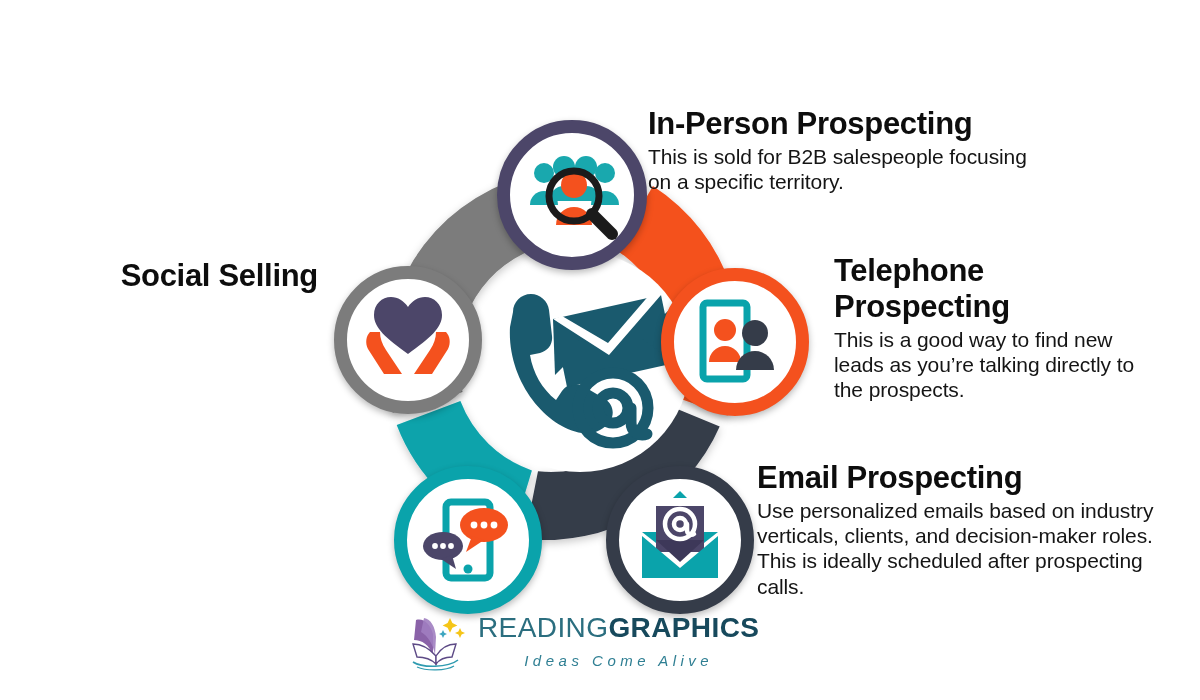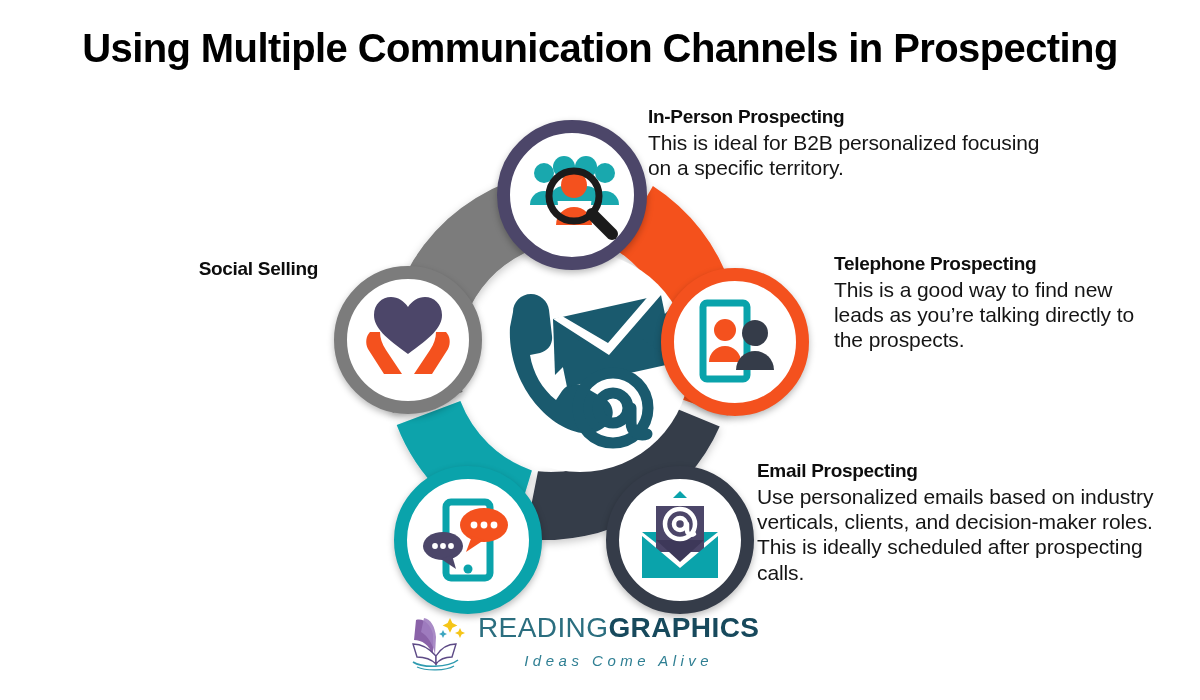--- a/index.html
+++ b/index.html
@@ -46,21 +46,21 @@
   
   #hub {
     position:absolute; left:470px; top:252px; width:220px; height:220px;
     border-radius:50%; background:#ffffff;
     display:flex; align-items:center; justify-content:center;
   }
 
   
   .block { position:absolute; }
   .block h2 {
-    font-size:19px; font-weight:bold; color:#0d0d0d;
+    font-size:31px; font-weight:bold; color:#0d0d0d;
     line-height:1.16; margin-bottom:2px; letter-spacing:-0.3px;
   }
   .block p {
     font-size:21px; color:#151515; line-height:1.20; letter-spacing:-0.1px;
   }
   .block.right { text-align:left; }
   .block.left  { text-align:right;margin-top:24px; }
 
   #block-inperson { left:648px; top:106px;  width:400px; }
   #block-phone    { left:834px; top:253px;  width:330px; }
@@ -79,21 +79,20 @@
   #logo-tag {
     margin-top:10px; font-size:15px; font-style:italic; color:#2f7f93;
     letter-spacing:4.5px; text-align:center; white-space:nowrap;
   }
 </style>
 </head>
 <body>
 
 <div id="stage">
 
-  <div id="page-title">Using Multiple Communication Channels in Prospecting</div>
 
   <div id="wheel">
     <svg viewBox="0 0 524 524" xmlns="http://www.w3.org/2000/svg">
       <defs>
         <filter id="segshadow" x="-25%" y="-25%" width="150%" height="150%">
           <feDropShadow dx="0" dy="3" stdDeviation="4" flood-color="#000" flood-opacity="0.22"></feDropShadow>
         </filter>
       </defs>
       <g filter="url(#segshadow)">
 
@@ -219,21 +218,21 @@
                C56 13 62 9 69 9 C78 9 86 16 86 27 C86 40 74 50 52 66 Z" fill="#4c4669"></path>
       <g fill="#f4511e">
         <path d="M14 44 C10 48 9 55 12 61 L28 86 L46 86 L30 62 C26 56 24 50 24 44 Z"></path>
         <path d="M90 44 C94 48 95 55 92 61 L76 86 L58 86 L74 62 C78 56 80 50 80 44 Z"></path>
       </g>
     </svg>
   </div>
 
   <div class="block right" id="block-inperson">
     <h2>In-Person Prospecting</h2>
-    <p>This is ideal for B2B personalized focusing on a specific territory.</p>
+    <p>This is sold for B2B salespeople focusing on a specific territory.</p>
   </div>
 
   <div class="block right" id="block-phone">
     <h2>Telephone Prospecting</h2>
     <p>This is a good way to find new leads as you’re talking directly to the prospects.</p>
   </div>
 
   <div class="block right" id="block-email">
     <h2>Email Prospecting</h2>
     <p>Use personalized emails based on industry verticals, clients, and decision-maker roles. This is ideally scheduled after prospecting calls.</p>

